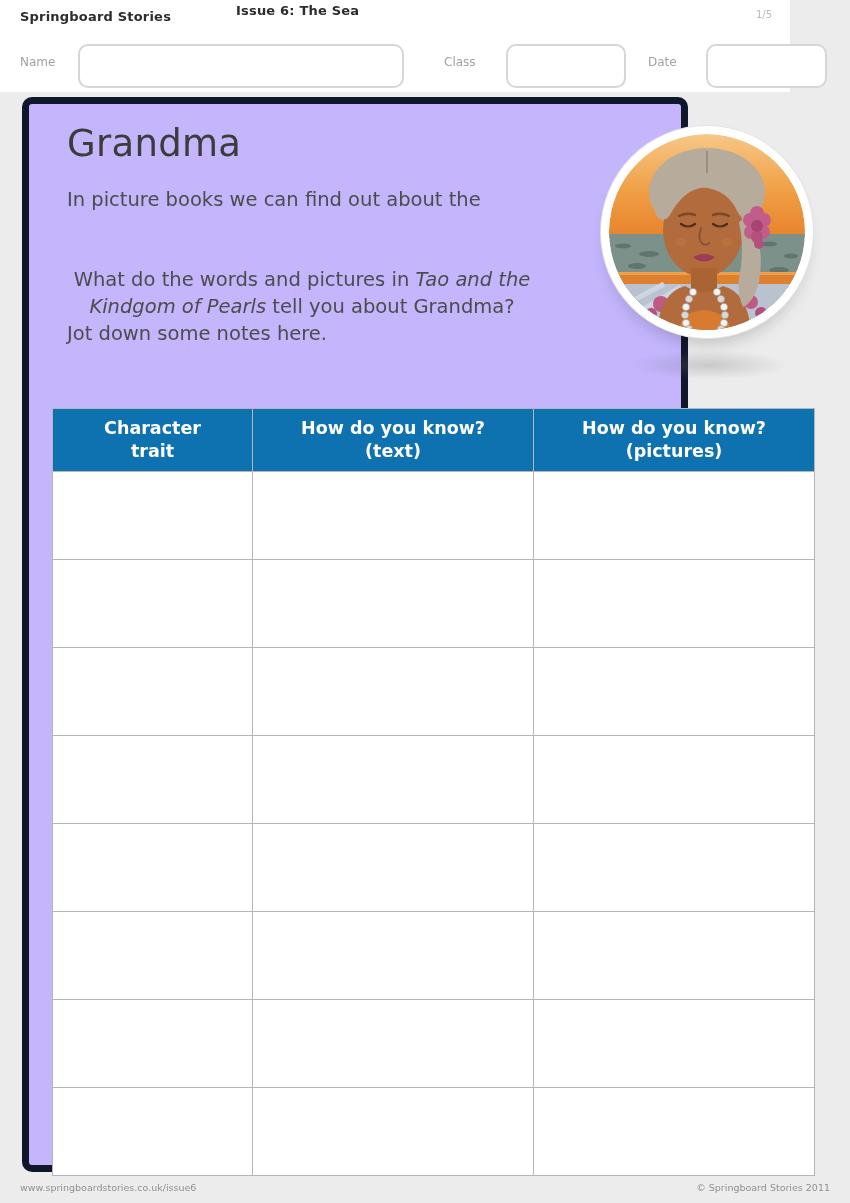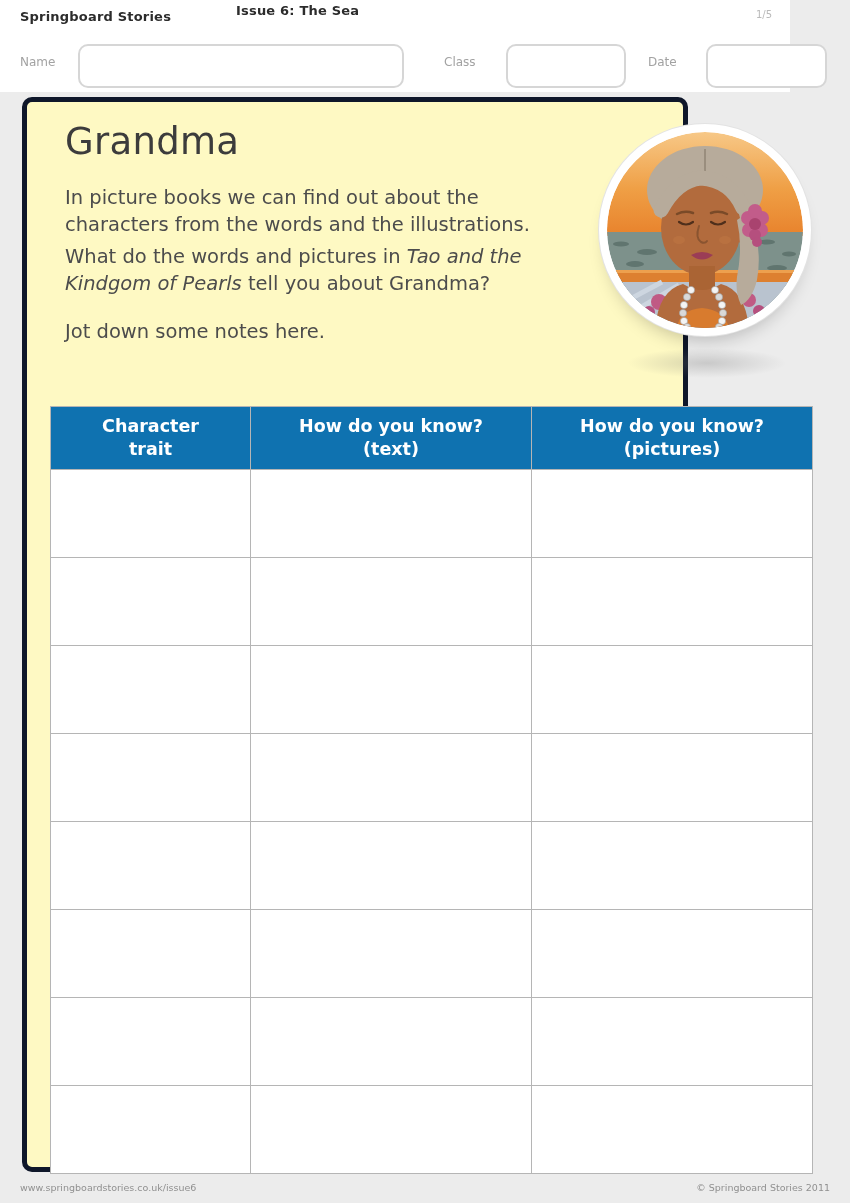--- a/index.html
+++ b/index.html
@@ -11,27 +11,27 @@
   .topband { position:absolute; top:0; left:0; width:790px; height:92px; background:#ffffff; }
   .brand { position:absolute; left:20px; top:9px; font-size:13px; font-weight:bold; color:#2c2c2c; letter-spacing:0.2px; }
   .issue { position:absolute; left:200px; top:3px; font-size:13px; font-weight:bold; color:#2c2c2c; letter-spacing:0.2px;margin-left:36px; }
   .page-indicator { position:absolute; right:18px; top:9px; font-size:10px; color:#b9b9b9; }
   .form-label { position:absolute; top:55px; font-size:12px; color:#a2a2a2; }
   .lbl-name { left:20px; } .lbl-class { left:444px; } .lbl-date { left:648px; }
   .form-box { position:absolute; top:44px; height:44px; background:#fff; border:2px solid #d6d6d6; border-radius:10px; }
   .box-name { left:78px; width:326px; } .box-class { left:506px; width:120px; } .box-date { left:706px; width:121px; }
 
   
-  .card { position:absolute; left:22px; top:97px; width:666px; height:1075px; background:#fef9c3; border:5px solid #0f172a; border-radius:10px; }
+  .card { position:absolute; left:22px; top:97px; width:666px; height:1075px; background:#c4b5fd; border:7px solid #0f172a; border-radius:10px; }
 
   .title { position:absolute; left:38px; top:18px; font-size:37px; font-weight:500; color:#3c3c3c; letter-spacing:0.3px; }
   .copy { position:absolute; left:38px; width:470px; font-size:19.5px; line-height:27px; color:#4c4c4c; }
   .copy .line { display:block; }
   .intro { top:82px; }
-  .question { top:141px; }
+  .question { top:162px;text-align:center; }
   .instruction { top:208px;margin-top:8px; }
   em { font-style:italic; }
 
   
   .portrait { position:absolute; left:572px; top:22px; width:212px; height:212px; background:#ffffff; border-radius:50%;
               padding:8px; box-shadow:0 0 0 1px #e3e3e3, 0 12px 18px -8px rgba(0,0,0,0.22); }
   .portrait svg { display:block; width:196px; height:196px; border-radius:50%; }
   .reflection { position:absolute; left:600px; top:246px; width:160px; height:30px;
                 background:radial-gradient(ellipse at center, rgba(110,110,110,0.28), rgba(255,255,255,0) 70%); }
 
@@ -64,21 +64,20 @@
     <span class="form-label lbl-date">Date</span>
     <div class="form-box box-date"></div>
   </div>
 
   <div class="card">
 
     <h1 class="title">Grandma</h1>
 
     <p class="copy intro">
       <span class="line"><span>In picture books we can find out about the</span></span>
-      <span class="line"><span>characters from the words and the illustrations.</span></span>
     </p>
 
     <p class="copy question">
       <span class="line"><span>What do the words and pictures in </span><em>Tao and the</em></span>
       <span class="line"><em>Kindgom of Pearls</em><span> tell you about Grandma?</span></span>
     </p>
 
     <p class="copy instruction">Jot down some notes here.</p>
 
     <div class="portrait">

